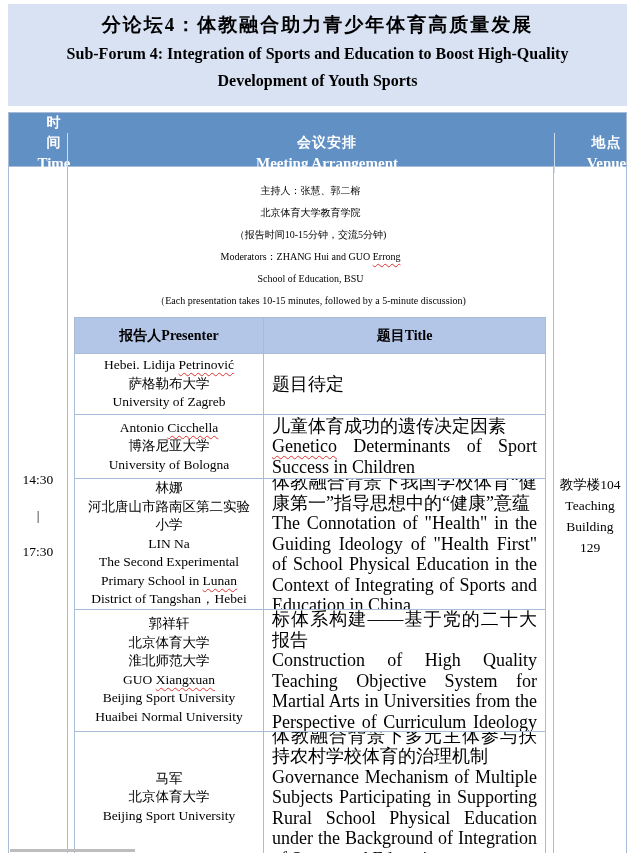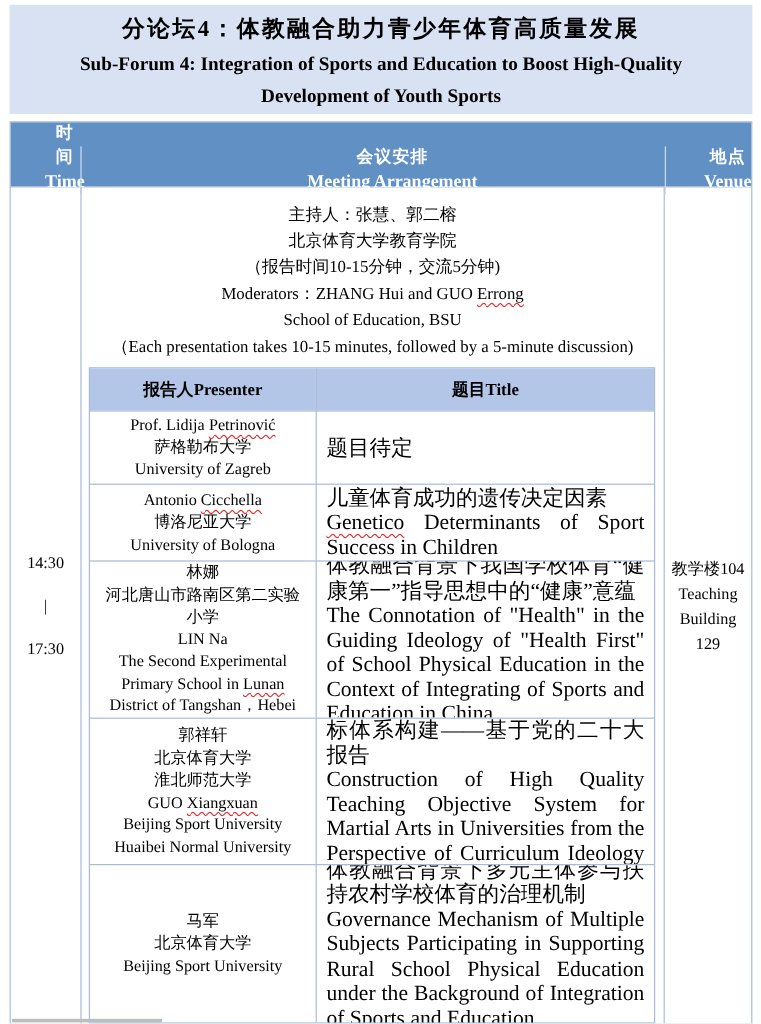--- a/index.html
+++ b/index.html
@@ -19,21 +19,21 @@
     color:var(--ink);
     position:relative;
     overflow:hidden;
   }
   .doc{position:absolute;left:8px;top:4px;width:619px;}
 
   
   .title-block{
     background:var(--title-bg);
     text-align:center;
-    padding:6px 4px 1px;
+    padding:6px 4px 12px;
   }
   .t-zh{font-size:19px;font-weight:bold;line-height:30px;letter-spacing:2px;}
   .t-en{font-size:16px;font-weight:bold;line-height:27px;}
 
   
   .mtbl{margin-top:6px;border:1px solid var(--border);}
   .hrow{
     display:grid;grid-template-columns:58px 1fr 72px;
     background:var(--header-bg);height:54px;
     border-bottom:1px solid var(--border);
@@ -50,21 +50,21 @@
   .time-cell,.venue-cell{
     display:flex;flex-direction:column;justify-content:center;align-items:center;
     text-align:center;font-size:13.5px;
   }
   .time-cell{line-height:36px;}
   .venue-cell{line-height:21px;}
   .meeting-cell{border-left:1px solid var(--border);border-right:1px solid var(--border);padding-top:13px;}
 
   
   .moderator{
-    text-align:center;font-size:14px;line-height:22px;margin-bottom:5px;
+    text-align:center;font-size:10px;line-height:22px;margin-bottom:5px;
   }
 
   
   .itbl{
     margin:0 7px 0 6px;
     border:1px solid var(--border);
     display:grid;
     grid-template-columns:188px 1fr;
     grid-template-rows:35px 61px 64px 131px 122px 132px;
   }
@@ -145,21 +145,21 @@
 
         <div class="itbl">
           <div class="ishead">
             <span>报告人Presenter</span>
           </div>
           <div class="ishead bl">
             <span>题目Title</span>
           </div>
 
           <div class="ip bt">
-              <div><span>Prof. Lidija </span><span class="sp">Petrinović</span></div>
+              <div><span>Hebei. Lidija </span><span class="sp">Petrinović</span></div>
               <div><span>萨格勒布大学</span></div>
               <div><span>University of Zagreb</span></div>
             </div>
           <div class="it bt bl">
               <div><span>题目待定</span></div>
             </div>
 
           <div class="ip bt">
               <div><span>Antonio </span><span class="sp">Cicchella</span></div>
               <div><span>博洛尼亚大学</span></div>

